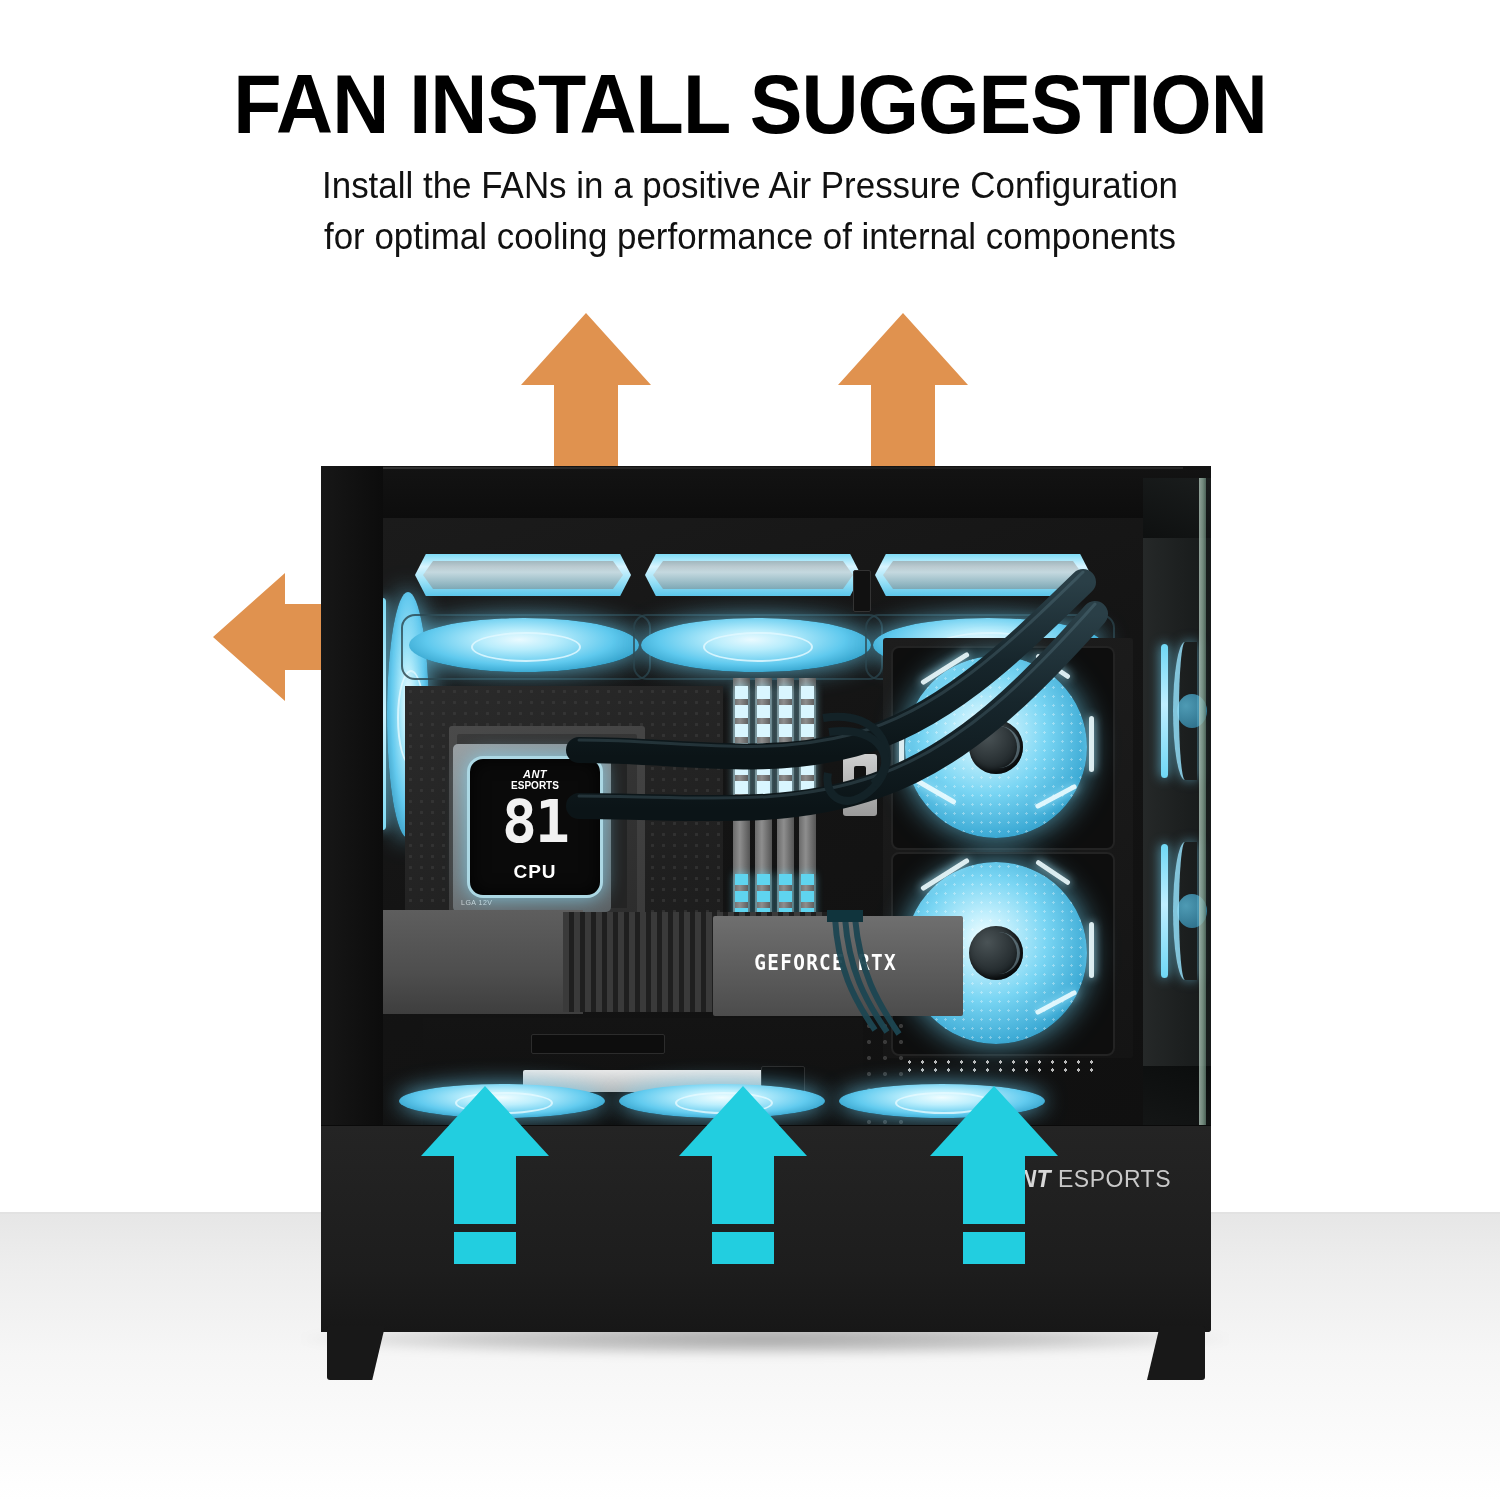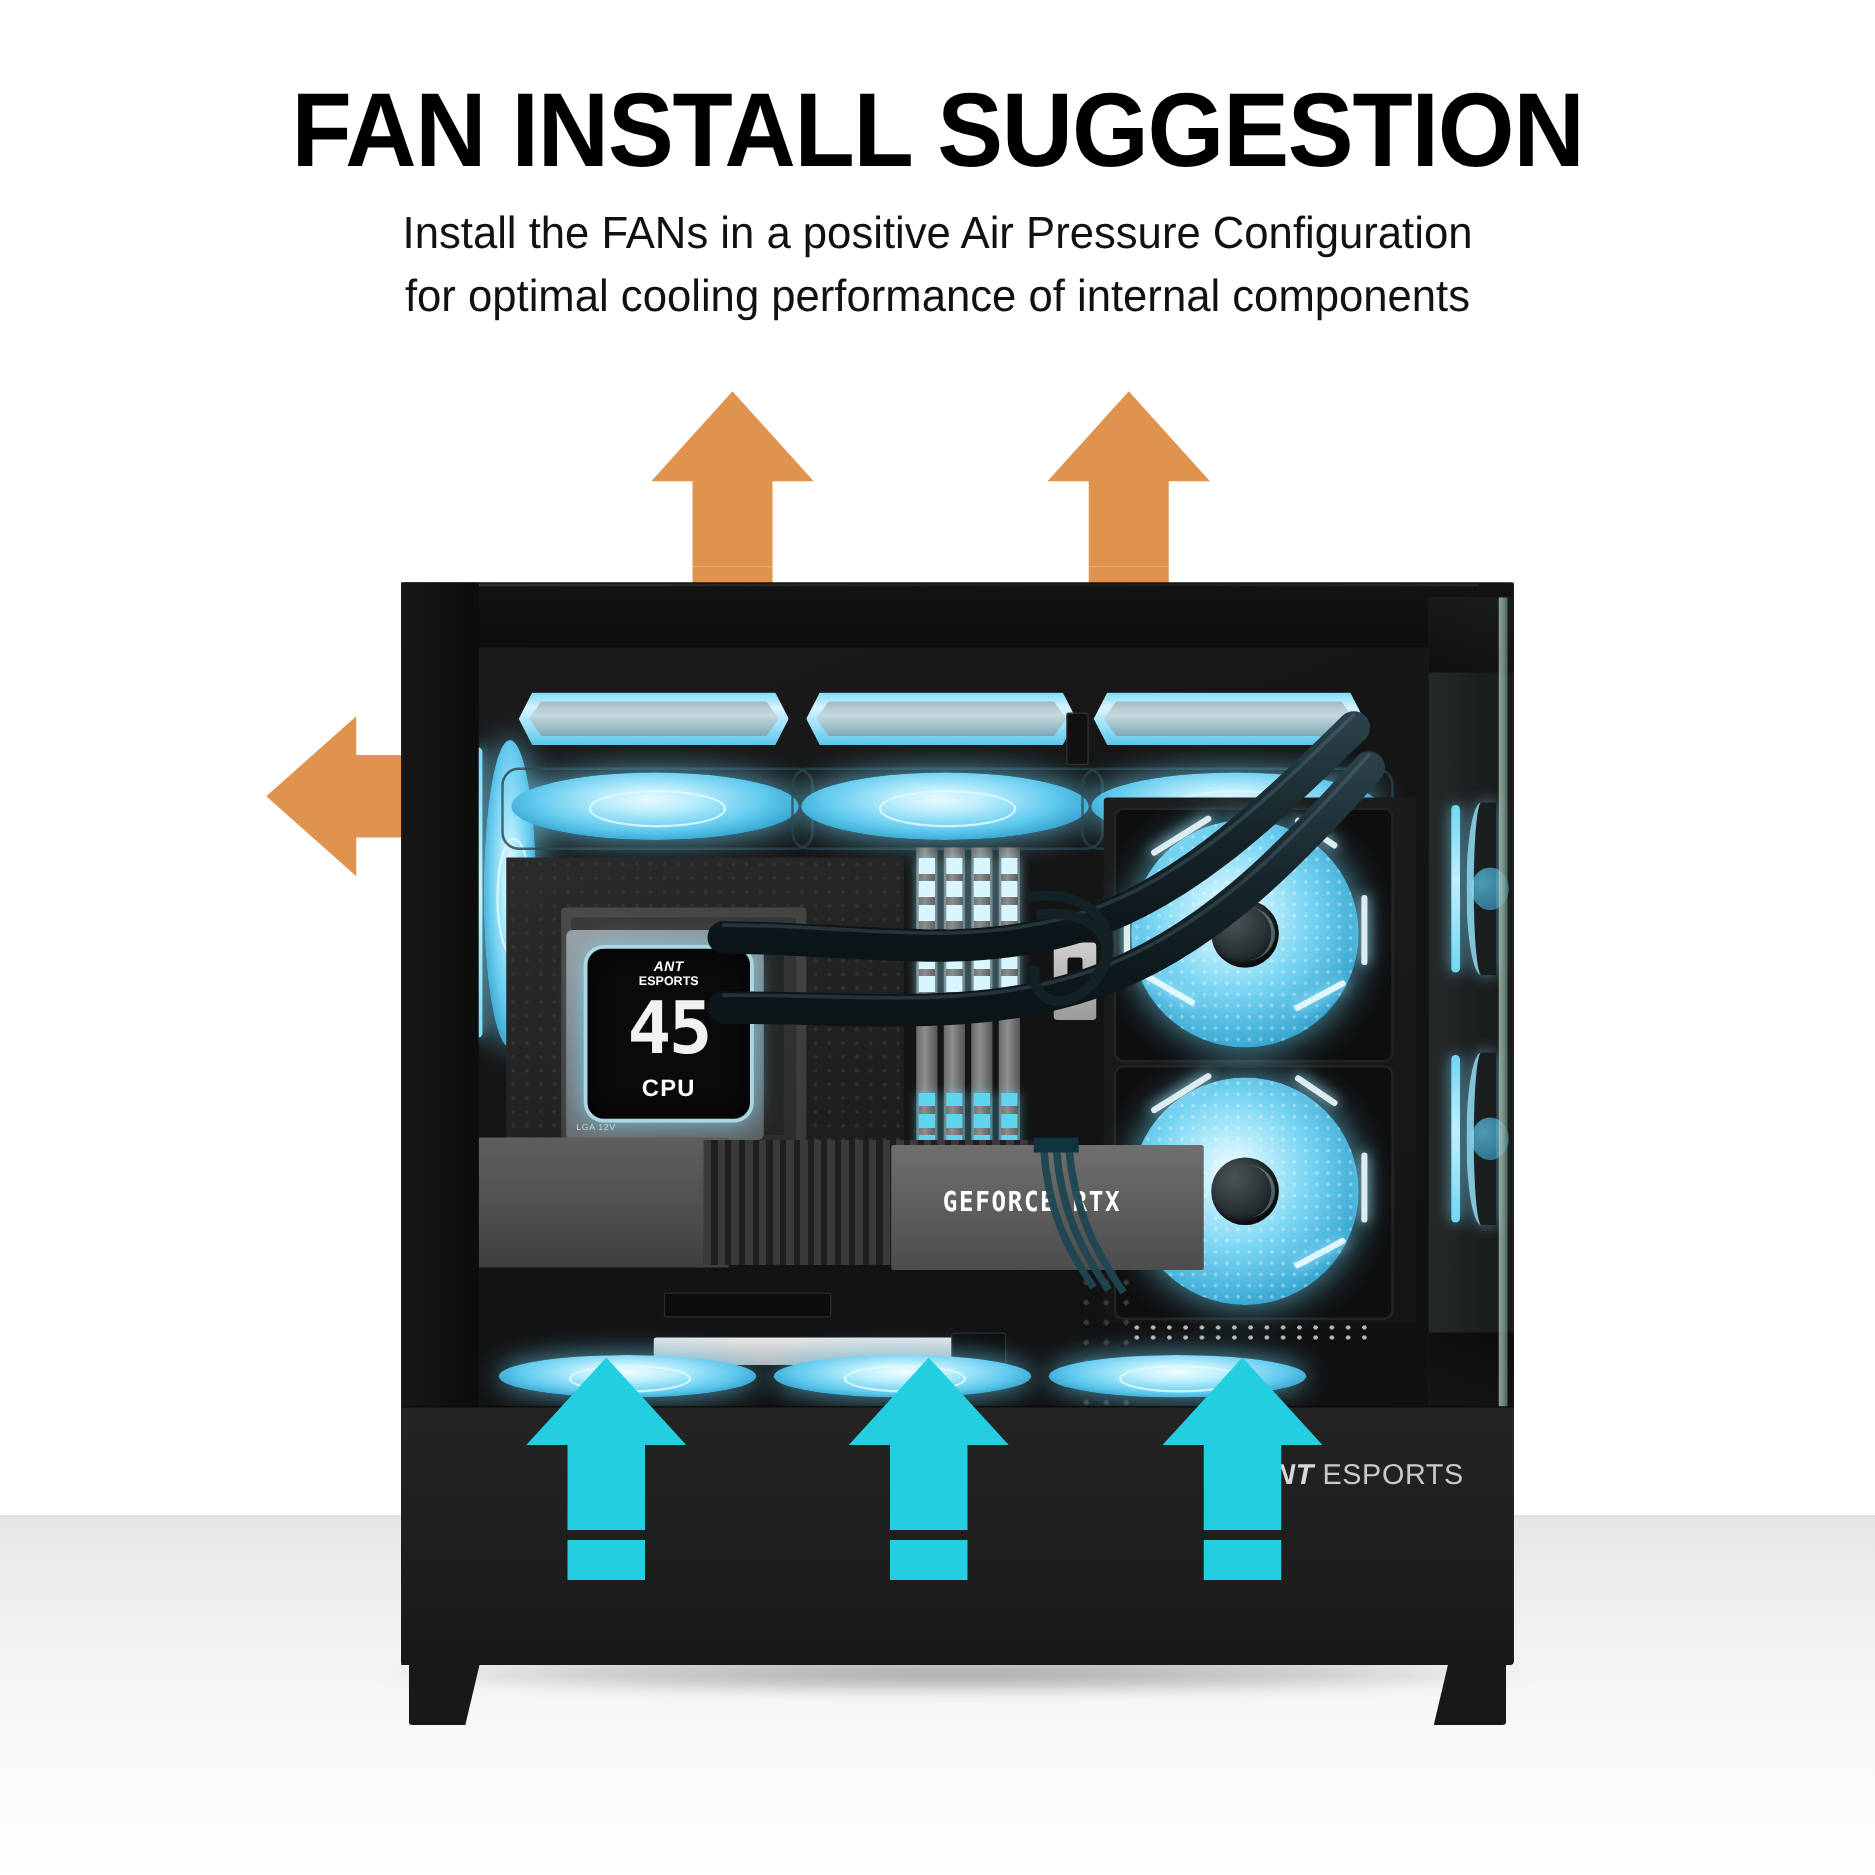--- a/index.html
+++ b/index.html
@@ -266,21 +266,21 @@
       </div>
       <div id="socket-plate">
         <div id="socket-lga">LGA 12V</div>
       </div>
 
       <div id="cpublock">
         <div id="cpu-logo">
           <div class="ant">ANT</div>
           <div>ESPORTS</div>
         </div>
-        <div id="cpu-temp">45</div>
+        <div id="cpu-temp">81</div>
         <div id="cpu-label">CPU</div>
       </div>
     </div>
 
     <div id="ram">
       <div class="ramstick" style="left:0px;">
         <div class="glow"></div>
           <div class="glow2"></div>
         </div>
       <div class="ramstick" style="left:22px;">

